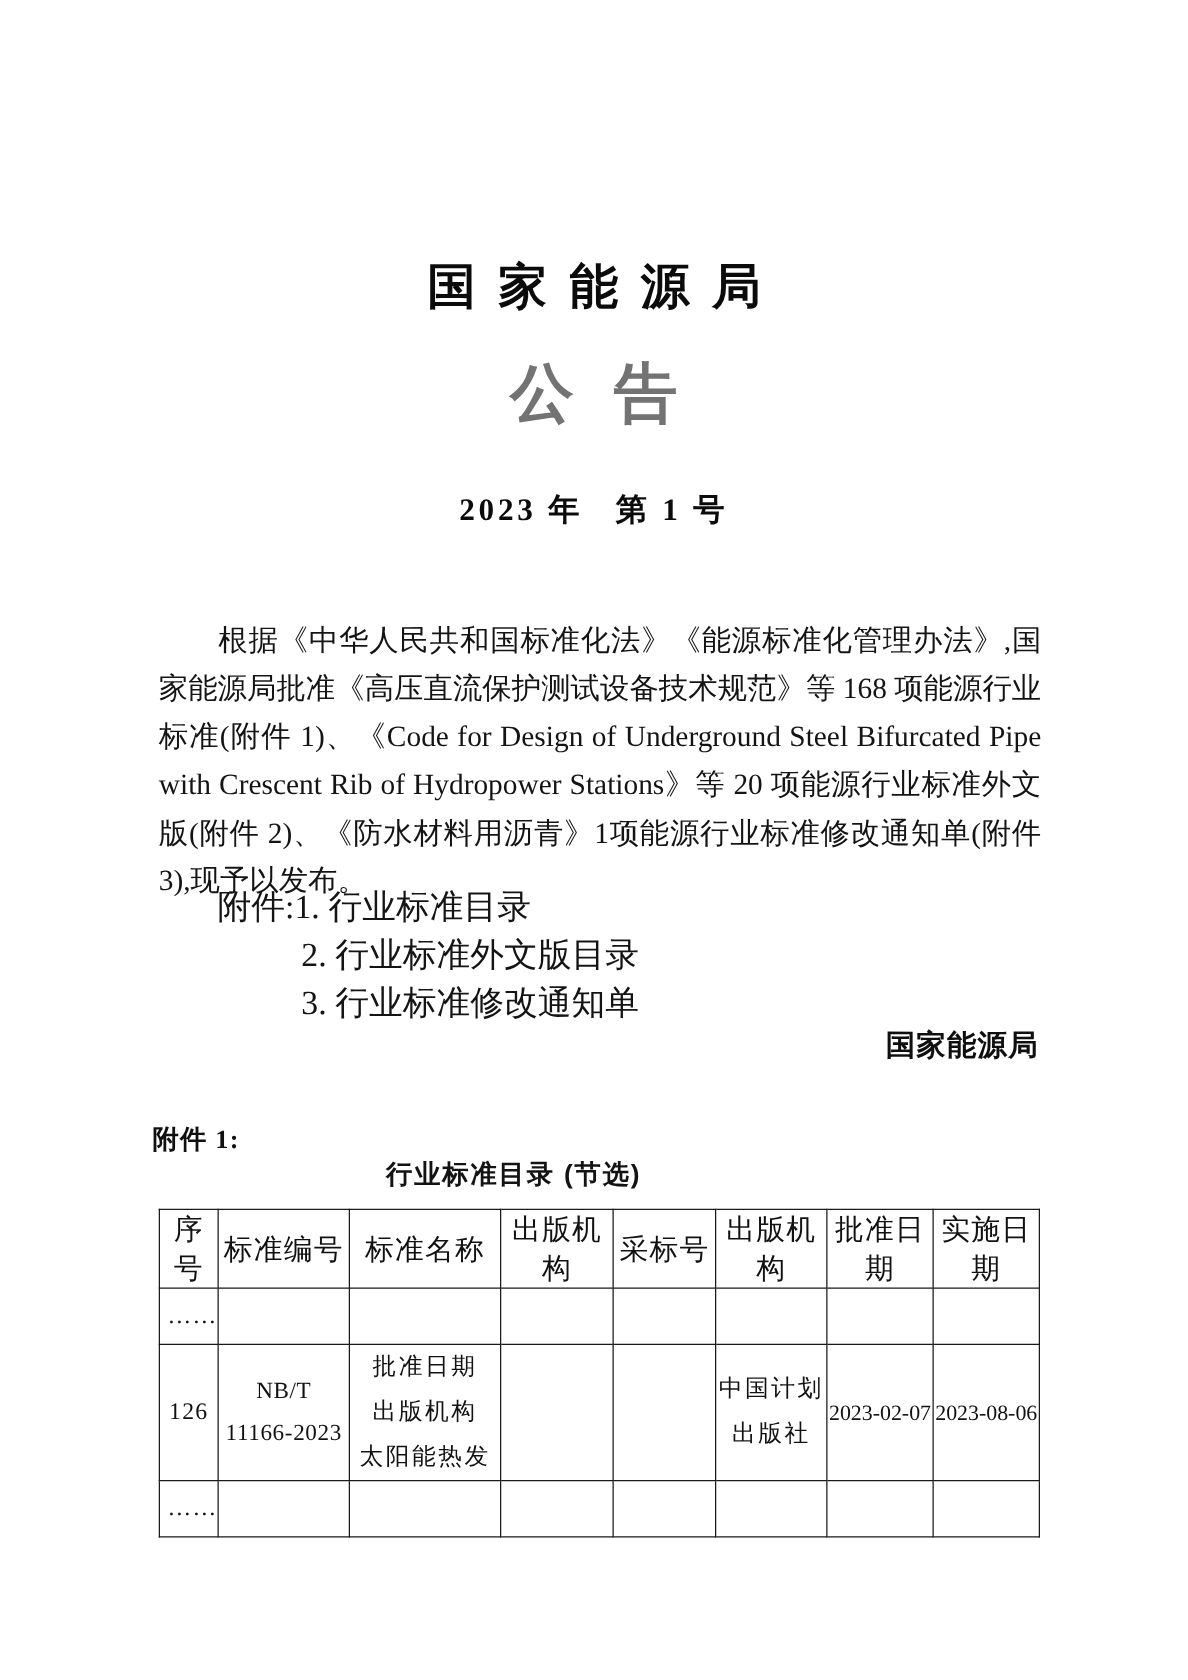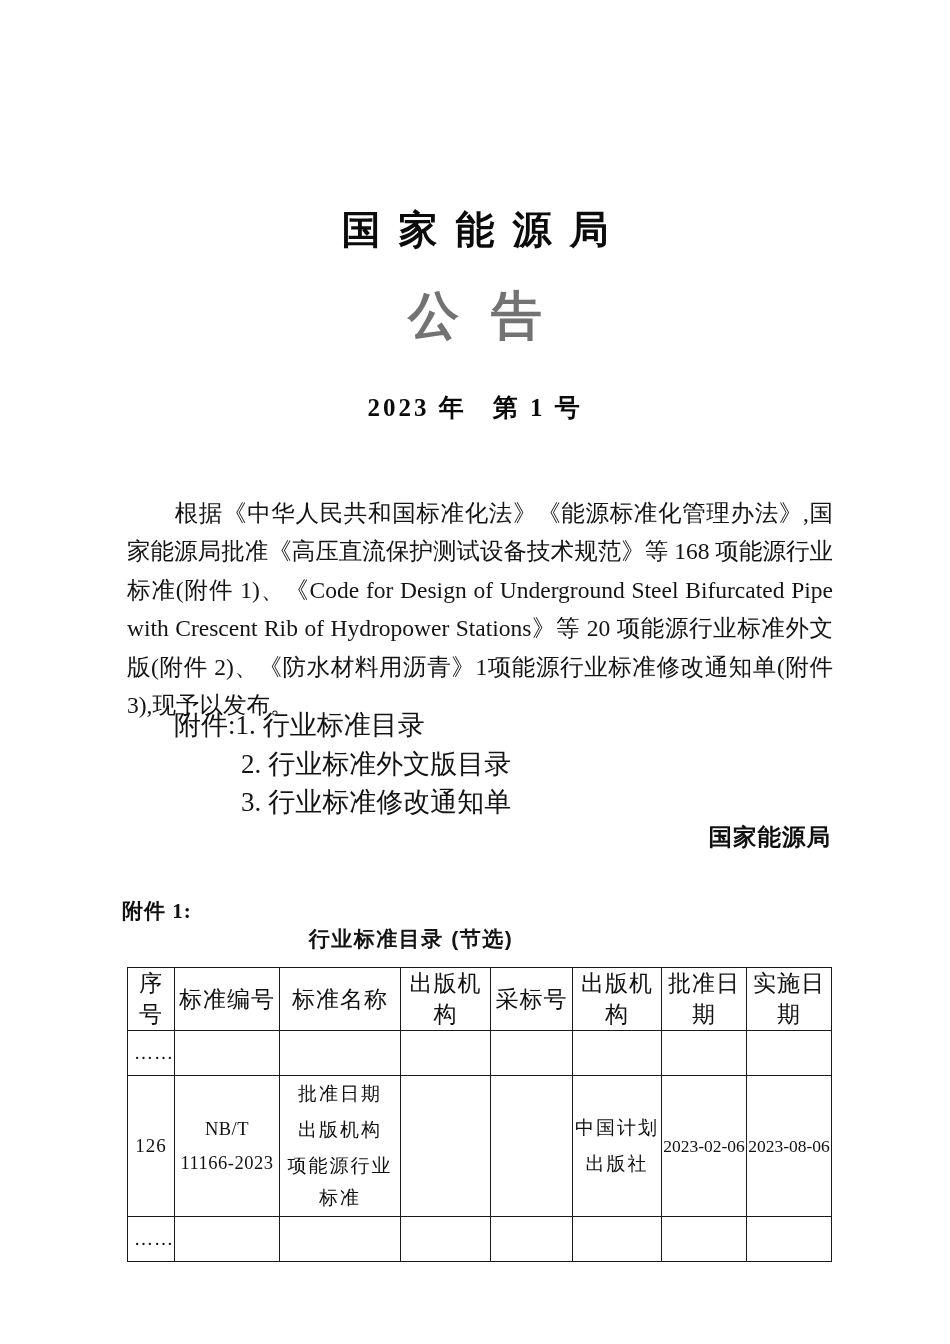--- a/index.html
+++ b/index.html
@@ -298,30 +298,30 @@
         <td>
           <span class="cell-stack cell-num">126</span>
         </td>
         <td>
           <span class="cell-stack cell-code">NB/T</span>
           <span class="cell-stack cell-code">11166-2023</span>
         </td>
         <td>
           <span class="cell-stack cell-name">批准日期</span>
           <span class="cell-stack cell-name">出版机构</span>
-          <span class="cell-stack cell-name">项能源行业标准</span>
+          <span class="cell-stack cell-name">太阳能热发</span>
         </td>
         <td></td>
         <td></td>
         <td>
           <span class="cell-stack cell-pub">中国计划</span>
           <span class="cell-stack cell-pub">出版社</span>
         </td>
         <td>
-          <span class="cell-stack cell-date">2023-02-06</span>
+          <span class="cell-stack cell-date">2023-02-07</span>
         </td>
         <td>
           <span class="cell-stack cell-date">2023-08-06</span>
         </td>
       </tr>
       <tr class="row-ellipsis">
         <td class="dots">……</td>
         <td></td>
         <td></td>
         <td></td>

